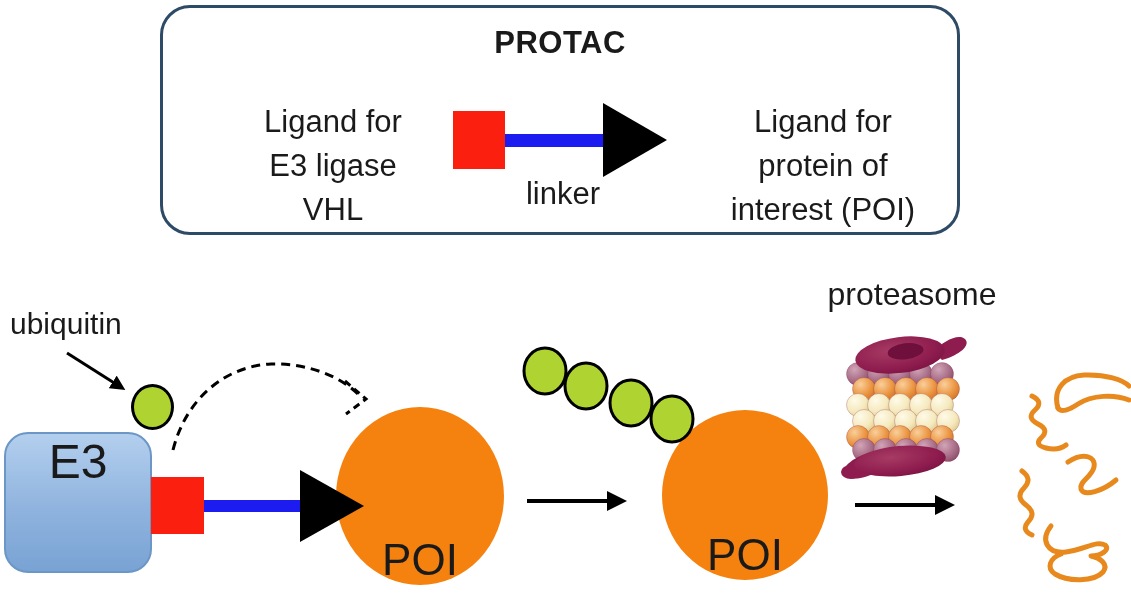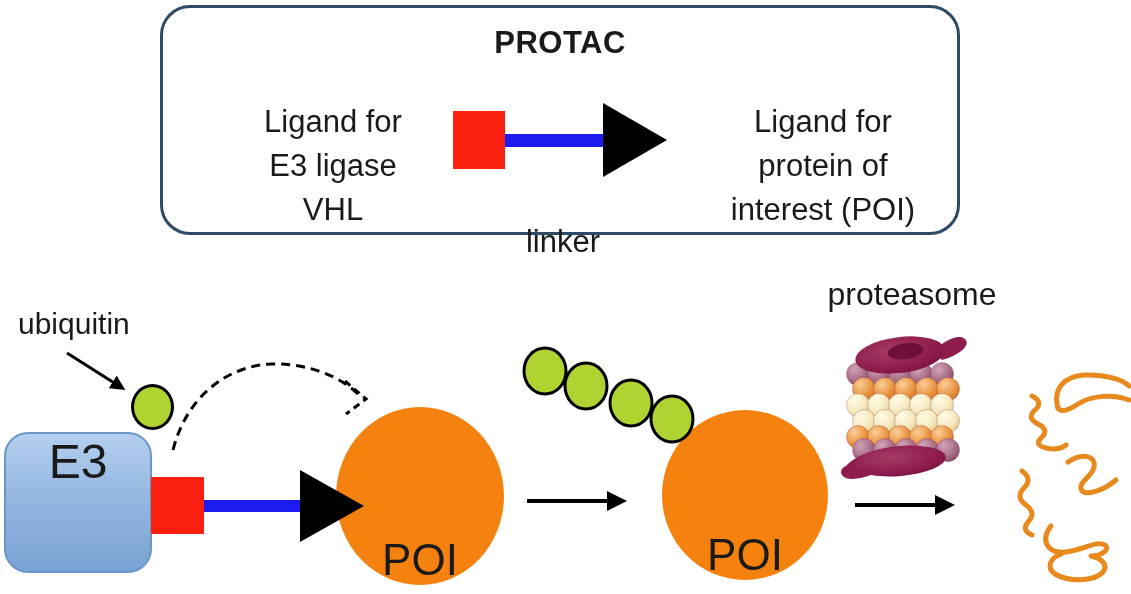--- a/index.html
+++ b/index.html
@@ -19,34 +19,34 @@
     font-size:31px;font-weight:bold;letter-spacing:.5px;
   }
   .legend-text{
     position:absolute;top:82px;font-size:31px;line-height:44px;text-align:center;
     white-space:pre-line;
     margin-top:10px;
   }
   .legend-text.left{left:50px;width:240px;}
   .legend-text.right{left:515px;width:290px;}
   .linker-label{
-    position:absolute;left:330px;top:168px;width:140px;text-align:center;font-size:31px;margin-top:48px;
+    position:absolute;left:330px;top:168px;width:140px;text-align:center;font-size:31px;
   }
 
   
   .red-square{background:#fa1f0f;}
   .blue-bar{background:#1c1cf0;}
   .tri-right{width:0;height:0;border-top:37px solid transparent;border-bottom:37px solid transparent;border-left:64px solid #000;}
 
   .legend .red-square{position:absolute;left:290px;top:103px;width:52px;height:58px;}
   .legend .blue-bar{position:absolute;left:342px;top:126px;width:100px;height:13px;}
   .legend .tri-right{position:absolute;left:440px;top:95px;}
 
   
-  .ub-label{position:absolute;left:18px;top:307px;font-size:30px;}
+  .ub-label{position:absolute;left:10px;top:307px;font-size:30px;}
   .ub-circle{
     position:absolute;left:131px;top:384px;width:43px;height:46px;border-radius:50%;
     background:#afd432;border:3px solid #000;box-sizing:border-box;z-index:4;
   }
   .e3-box{
     position:absolute;left:4px;top:432px;width:148px;height:141px;border-radius:24px;
     background:linear-gradient(180deg,#b3cfee 0%,#8fb3de 55%,#79a3d4 100%);
     border:2px solid #6b96c6;box-sizing:border-box;
     display:flex;align-items:flex-start;justify-content:center;z-index:1;
   }

